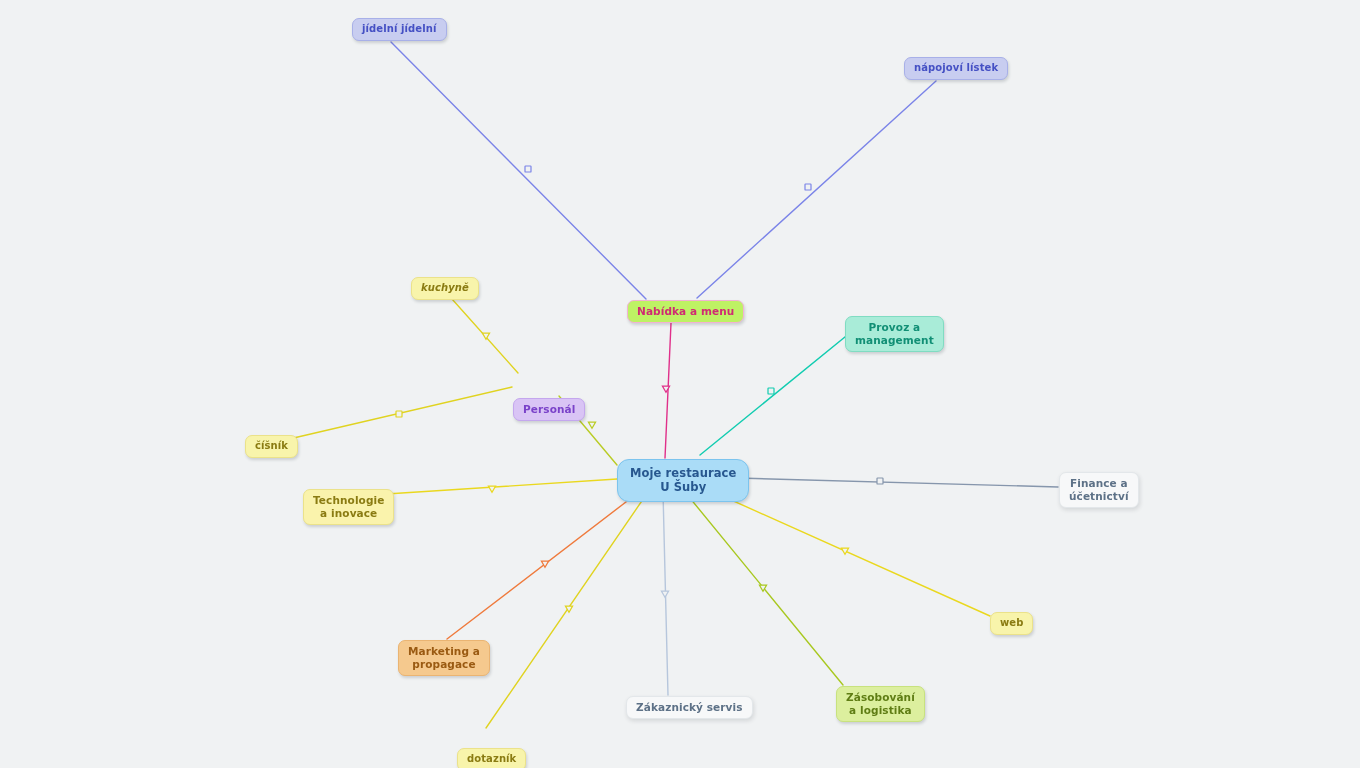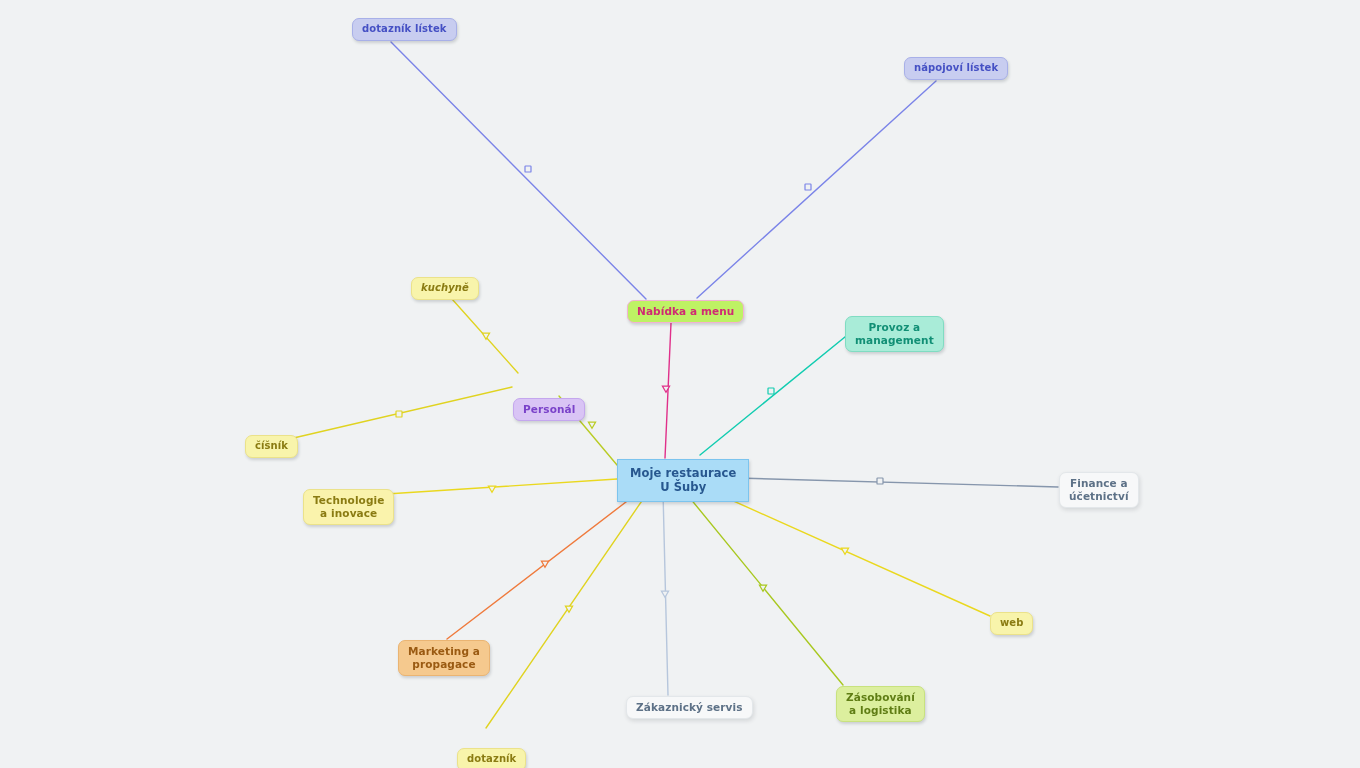--- a/index.html
+++ b/index.html
@@ -38,21 +38,21 @@
     border-radius: 7px;
     font-weight: bold;
     line-height: 1.25;
     white-space: pre-line;
     letter-spacing: 0.1px;
     box-shadow: 1px 2px 3px rgba(40,50,60,0.18);
     padding: 4px 9px;
   }
   .node.root {
     font-size: 11.5px;
-    border-radius: 0;
+    border-radius: 12px;
     padding: 6px 12px;
   }
   .node.lvl1 { font-size: 10.5px; }
   .node.lvl2 { font-size: 10px; font-weight: bold; }
   .node.plain {
     box-shadow: 1px 2px 4px rgba(40,50,60,0.14);
   }
 </style>
 </head>
 <body>
@@ -112,21 +112,21 @@
         <path d="M 759.4 585.12 L 766.6 585.12 L 763 591.24 Z" fill="#f0f2f3" stroke="#a8c81f" stroke-width="1.2"></path>
       </g>
       <g>
         <line x1="700" y1="486" x2="990" y2="616" stroke="#ead81e" stroke-width="1.4" stroke-linecap="round"></line>
         <path d="M 841.4 548.12 L 848.6 548.12 L 845 554.24 Z" fill="#f0f2f3" stroke="#ead81e" stroke-width="1.2"></path>
       </g>
     </svg>
   <div id="node-layer">
       <div class="node root" style="left: 617px; top: 459px; min-width: 85px; min-height: 32px; background: rgb(170, 220, 247); color: rgb(39, 87, 143); border: 1px solid rgb(124, 196, 238);">Moje restaurace
 U Šuby</div>
-      <div class="node lvl2" style="left: 352px; top: 18px; min-width: 71px; min-height: 22px; background: rgb(200, 205, 240); color: rgb(69, 80, 196); border: 1px solid rgb(168, 176, 232);">dotazník lístek</div>
+      <div class="node lvl2" style="left: 352px; top: 18px; min-width: 71px; min-height: 22px; background: rgb(200, 205, 240); color: rgb(69, 80, 196); border: 1px solid rgb(168, 176, 232);">jídelní jídelní</div>
       <div class="node lvl2" style="left: 904px; top: 57px; min-width: 81px; min-height: 22px; background: rgb(200, 205, 240); color: rgb(69, 80, 196); border: 1px solid rgb(168, 176, 232);">nápojoví lístek</div>
       <div class="node lvl1" style="left: 627px; top: 300px; min-width: 88px; min-height: 22px; background: #bef264; color: rgb(208, 42, 115); border: 1px solid rgb(242, 179, 210);">Nabídka a menu</div>
       <div class="node lvl1" style="left: 845px; top: 292px; min-width: 76px; min-height: 35px; background: rgb(169, 236, 216); color: rgb(17, 143, 117); border: 1px solid rgb(128, 220, 194); margin-top: 24px;">Provoz a
 management</div>
       <div class="node lvl2" style="left: 411px; top: 277px; min-width: 50px; min-height: 21px; background: rgb(248, 244, 171); color: rgb(138, 123, 18); border: 1px solid rgb(235, 226, 138); font-style: italic;">kuchyně</div>
       <div class="node lvl1" style="left: 513px; top: 374px; min-width: 53px; min-height: 21px; background: rgb(217, 196, 245); color: rgb(122, 66, 201); border: 1px solid rgb(196, 167, 238); margin-top: 24px;">Personál</div>
       <div class="node lvl2" style="left: 245px; top: 435px; min-width: 38px; min-height: 21px; background: rgb(248, 244, 171); color: rgb(138, 123, 18); border: 1px solid rgb(235, 226, 138); text-align: center;">číšník</div>
       <div class="node lvl1" style="left: 303px; top: 489px; min-width: 66px; min-height: 33px; background: rgb(250, 243, 172); color: rgb(138, 123, 18); border: 1px solid rgb(235, 226, 138);">Technologie
 a inovace</div>
       <div class="node lvl1 plain" style="left: 1059px; top: 472px; min-width: 56px; min-height: 33px; background: rgb(247, 248, 249); color: rgb(93, 113, 135); border: 1px solid rgb(227, 231, 234);">Finance a

